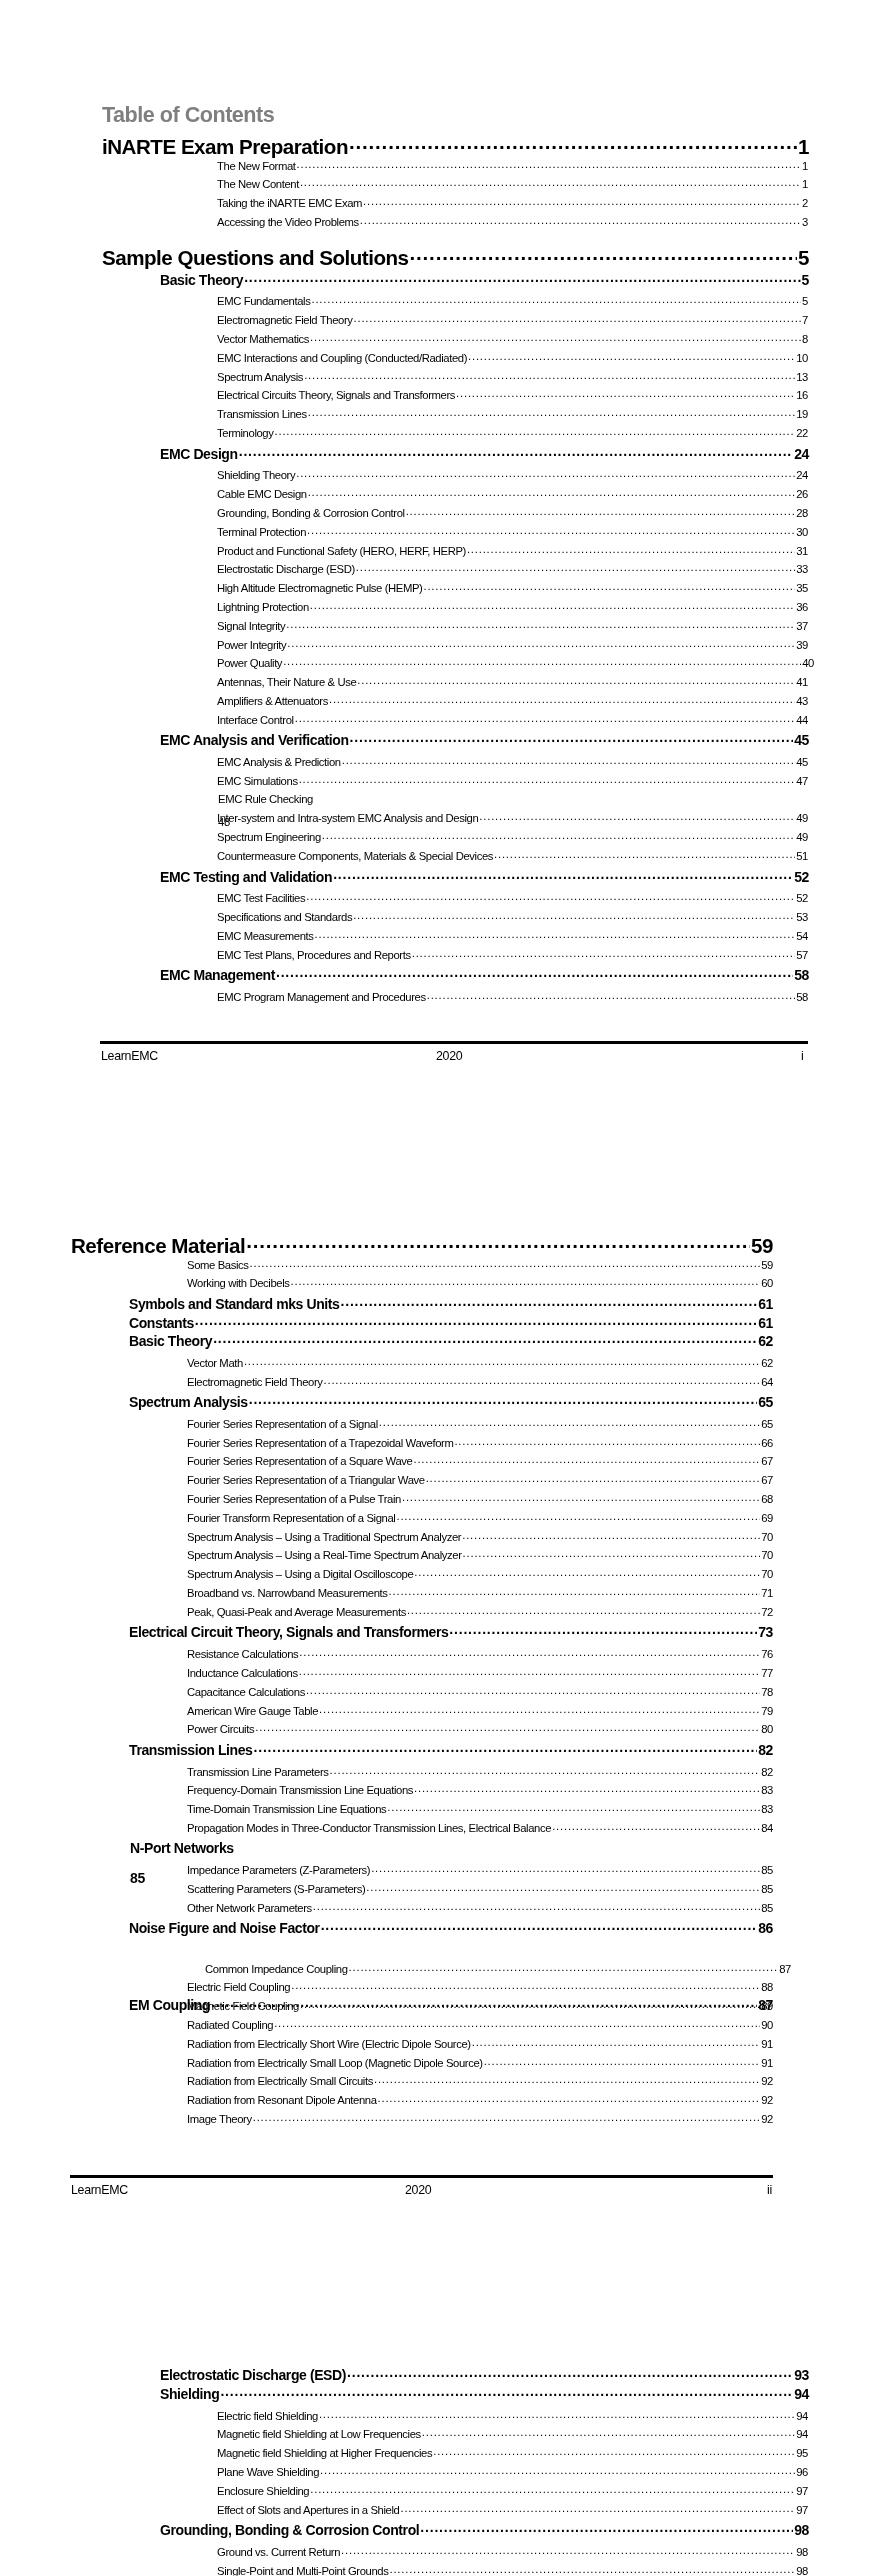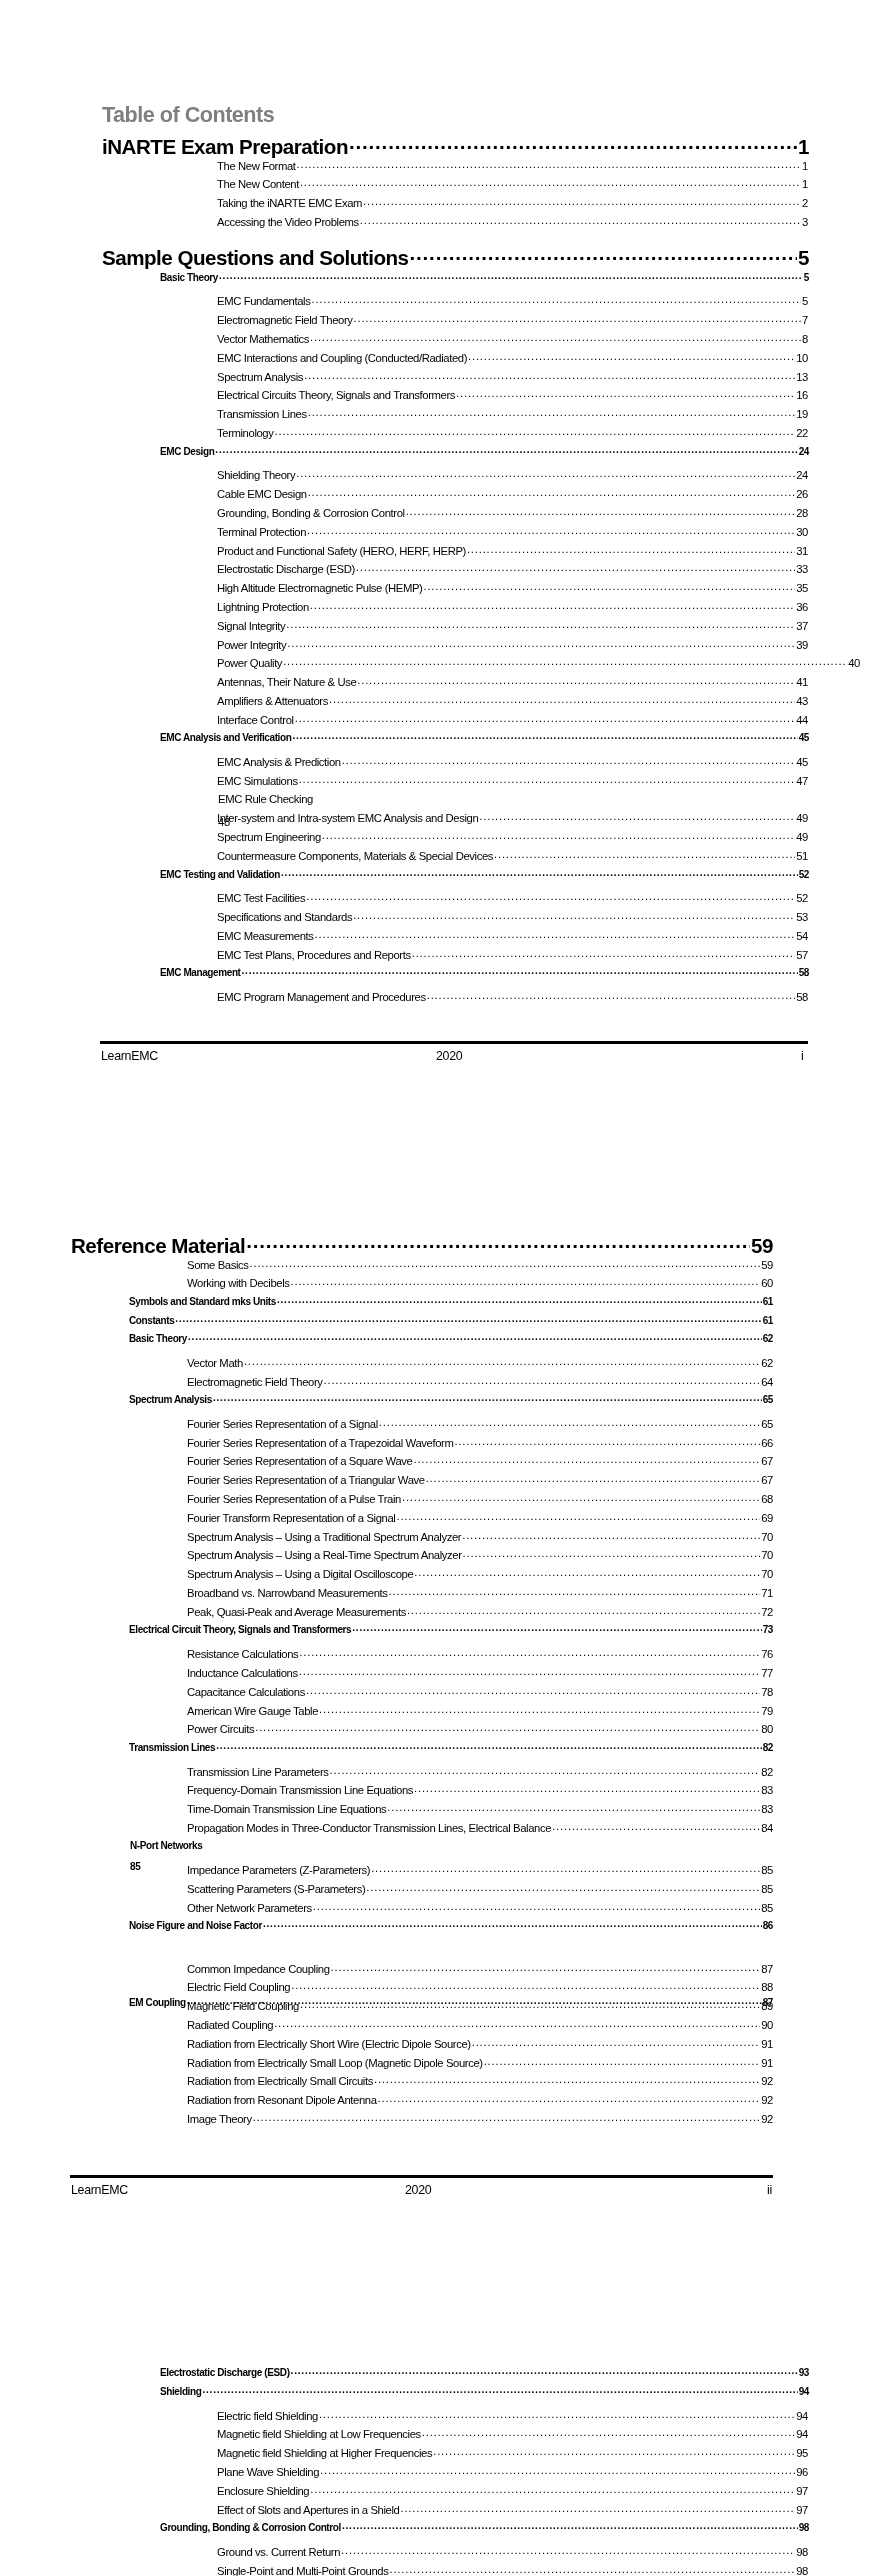--- a/index.html
+++ b/index.html
@@ -9,21 +9,21 @@
   .toc-title { position:absolute; font-family:"Liberation Sans", sans-serif; font-weight:bold;
                font-size:21.6px; color:#7f7f7f; letter-spacing:-0.5px; }
   .entries { position:absolute; }
   .entry { position:absolute; display:flex; align-items:baseline; white-space:nowrap; }
   .entry .label { flex:0 0 auto; }
   .entry .leader { flex:1 1 auto; overflow:hidden; margin:0 1px; position:relative; height:1em; }
   .entry .leader::after { content:"..................................................................................................................................................................................................................................................................................................................................................................................................................................................................................................................................................................................";
        position:absolute; left:0; bottom:0; letter-spacing:0.8px; }
   .entry .num { flex:0 0 auto; text-align:right; }
   .lvl1 { font-size:20.6px; font-weight:bold; transform-origin:left; letter-spacing:-0.5px; }
-  .lvl2 { font-size:10px; font-weight:bold; letter-spacing:-0.4px; }
+  .lvl2 { font-size:14px; font-weight:bold; letter-spacing:-0.4px; }
   .lvl3 { font-size:11.3px; font-weight:normal; letter-spacing:-0.4px; }
   .lvl1 .leader { height:0.75em; }
   .footer-rule { position:absolute; height:2.6px; background:#000; }
   .footer-text { position:absolute; font-size:12.4px; letter-spacing:-0.3px; }
 </style>
 </head>
 <body>
 
 <div class="page" style="top:0;">
   <div class="toc-title" style="left:102px; top:102px;">Table of Contents</div>
@@ -151,21 +151,21 @@
       <div class="entry lvl3" style="left: 217px; width: 591px; top: 619px;">
         <span class="label">Signal Integrity</span>
         <span class="leader"></span>
         <span class="num">37</span>
       </div>
       <div class="entry lvl3" style="left: 217px; width: 591px; top: 638px;">
         <span class="label">Power Integrity</span>
         <span class="leader"></span>
         <span class="num">39</span>
       </div>
-      <div class="entry lvl3" style="left: 217px; width: 643px; top: 656px;">
+      <div class="entry lvl3" style="left: 217px; width: 597px; top: 656px;">
         <span class="label">Power Quality</span>
         <span class="leader"></span>
         <span class="num">40</span>
       </div>
       <div class="entry lvl3" style="left: 217px; width: 591px; top: 675px;">
         <span class="label">Antennas, Their Nature &amp; Use</span>
         <span class="leader"></span>
         <span class="num">41</span>
       </div>
       <div class="entry lvl3" style="left: 217px; width: 591px; top: 694px;">
@@ -435,21 +435,21 @@
       <div class="entry lvl2" style="left: 129px; width: 644px; top: 1919px;">
         <span class="label">Noise Figure and Noise Factor</span>
         <span class="leader"></span>
         <span class="num">86</span>
       </div>
       <div class="entry lvl2" style="left: 129px; width: 644px; top: 1996px;">
         <span class="label">EM Coupling</span>
         <span class="leader"></span>
         <span class="num">87</span>
       </div>
-      <div class="entry lvl3" style="left: 187px; width: 586px; top: 1962px;">
+      <div class="entry lvl3" style="left: 205px; width: 586px; top: 1962px;">
         <span class="label">Common Impedance Coupling</span>
         <span class="leader"></span>
         <span class="num">87</span>
       </div>
       <div class="entry lvl3" style="left: 187px; width: 586px; top: 1980px;">
         <span class="label">Electric Field Coupling</span>
         <span class="leader"></span>
         <span class="num">88</span>
       </div>
       <div class="entry lvl3" style="left: 187px; width: 586px; top: 1999px;">

